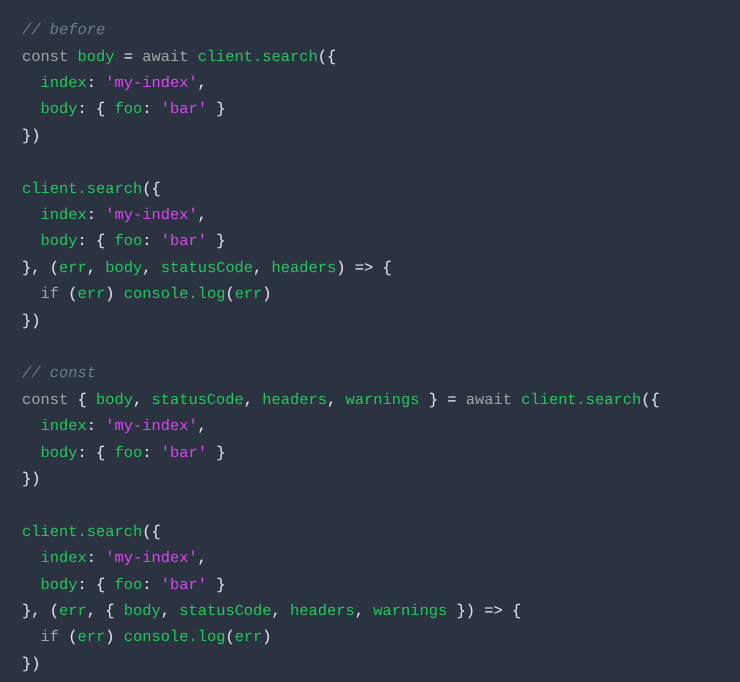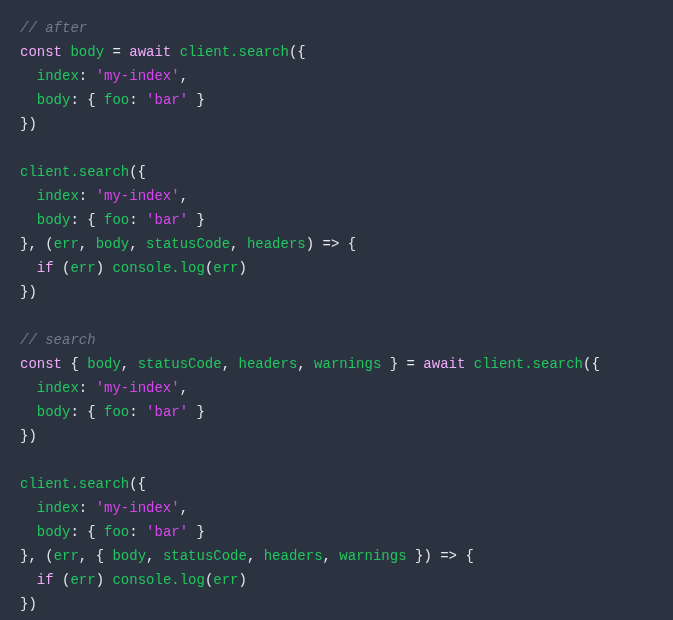--- a/index.html
+++ b/index.html
@@ -16,42 +16,42 @@
       padding: 16px 20px;
       width: 673px;
       height: 620px;
       overflow: hidden;
     }
     pre {
       white-space: pre;
       font-family: inherit;
     }
     .token-comment { color: #707b8e; font-style: italic; }
-    .token-keyword { color: #f0abfc; }
+    .token-keyword { color: #a3a3a3; }
     .token-string { color: #d946ef; }
     .token-punct { color: #e5e7eb; }
     .token-ident { color: #22c55e; }
   </style>
 </head>
 <body>
 
-<pre><span class="token-comment">// after</span>
+<pre><span class="token-comment">// before</span>
 <span class="token-keyword">const</span> <span class="token-ident">body</span><span class="token-punct"> = </span><span class="token-keyword">await</span> <span class="token-ident">client.search</span><span class="token-punct">({</span>
 <span>  </span><span class="token-ident">index</span><span class="token-punct">: </span><span class="token-string">'my-index'</span><span class="token-punct">,</span>
 <span>  </span><span class="token-ident">body</span><span class="token-punct">: </span><span class="token-punct">{ </span><span class="token-ident">foo</span><span class="token-punct">: </span><span class="token-string">'bar'</span><span class="token-punct"> }</span>
 <span class="token-punct">})</span>
 
 <span class="token-ident">client.search</span><span class="token-punct">({</span>
 <span>  </span><span class="token-ident">index</span><span class="token-punct">: </span><span class="token-string">'my-index'</span><span class="token-punct">,</span>
 <span>  </span><span class="token-ident">body</span><span class="token-punct">: </span><span class="token-punct">{ </span><span class="token-ident">foo</span><span class="token-punct">: </span><span class="token-string">'bar'</span><span class="token-punct"> }</span>
 <span class="token-punct">}, </span><span class="token-punct">(</span><span class="token-ident">err</span><span class="token-punct">, </span><span class="token-ident">body</span><span class="token-punct">, </span><span class="token-ident">statusCode</span><span class="token-punct">, </span><span class="token-ident">headers</span><span class="token-punct">)</span><span class="token-punct"> =&gt; {</span>
 <span>  </span><span class="token-keyword">if</span> <span class="token-punct">(</span><span class="token-ident">err</span><span class="token-punct">)</span> <span class="token-ident">console.log</span><span class="token-punct">(</span><span class="token-ident">err</span><span class="token-punct">)</span>
 <span class="token-punct">})</span>
 
-<span class="token-comment">// search</span>
+<span class="token-comment">// const</span>
 <span class="token-keyword">const</span> <span class="token-punct">{ </span><span class="token-ident">body</span><span class="token-punct">, </span><span class="token-ident">statusCode</span><span class="token-punct">, </span><span class="token-ident">headers</span><span class="token-punct">, </span><span class="token-ident">warnings</span><span class="token-punct"> }</span><span class="token-punct"> = </span><span class="token-keyword">await</span> <span class="token-ident">client.search</span><span class="token-punct">({</span>
 <span>  </span><span class="token-ident">index</span><span class="token-punct">: </span><span class="token-string">'my-index'</span><span class="token-punct">,</span>
 <span>  </span><span class="token-ident">body</span><span class="token-punct">: </span><span class="token-punct">{ </span><span class="token-ident">foo</span><span class="token-punct">: </span><span class="token-string">'bar'</span><span class="token-punct"> }</span>
 <span class="token-punct">})</span>
 
 <span class="token-ident">client.search</span><span class="token-punct">({</span>
 <span>  </span><span class="token-ident">index</span><span class="token-punct">: </span><span class="token-string">'my-index'</span><span class="token-punct">,</span>
 <span>  </span><span class="token-ident">body</span><span class="token-punct">: </span><span class="token-punct">{ </span><span class="token-ident">foo</span><span class="token-punct">: </span><span class="token-string">'bar'</span><span class="token-punct"> }</span>
 <span class="token-punct">}, </span><span class="token-punct">(</span><span class="token-ident">err</span><span class="token-punct">, </span><span class="token-punct">{ </span><span class="token-ident">body</span><span class="token-punct">, </span><span class="token-ident">statusCode</span><span class="token-punct">, </span><span class="token-ident">headers</span><span class="token-punct">, </span><span class="token-ident">warnings</span><span class="token-punct"> }</span><span class="token-punct">)</span><span class="token-punct"> =&gt; {</span>
 <span>  </span><span class="token-keyword">if</span> <span class="token-punct">(</span><span class="token-ident">err</span><span class="token-punct">)</span> <span class="token-ident">console.log</span><span class="token-punct">(</span><span class="token-ident">err</span><span class="token-punct">)</span>

